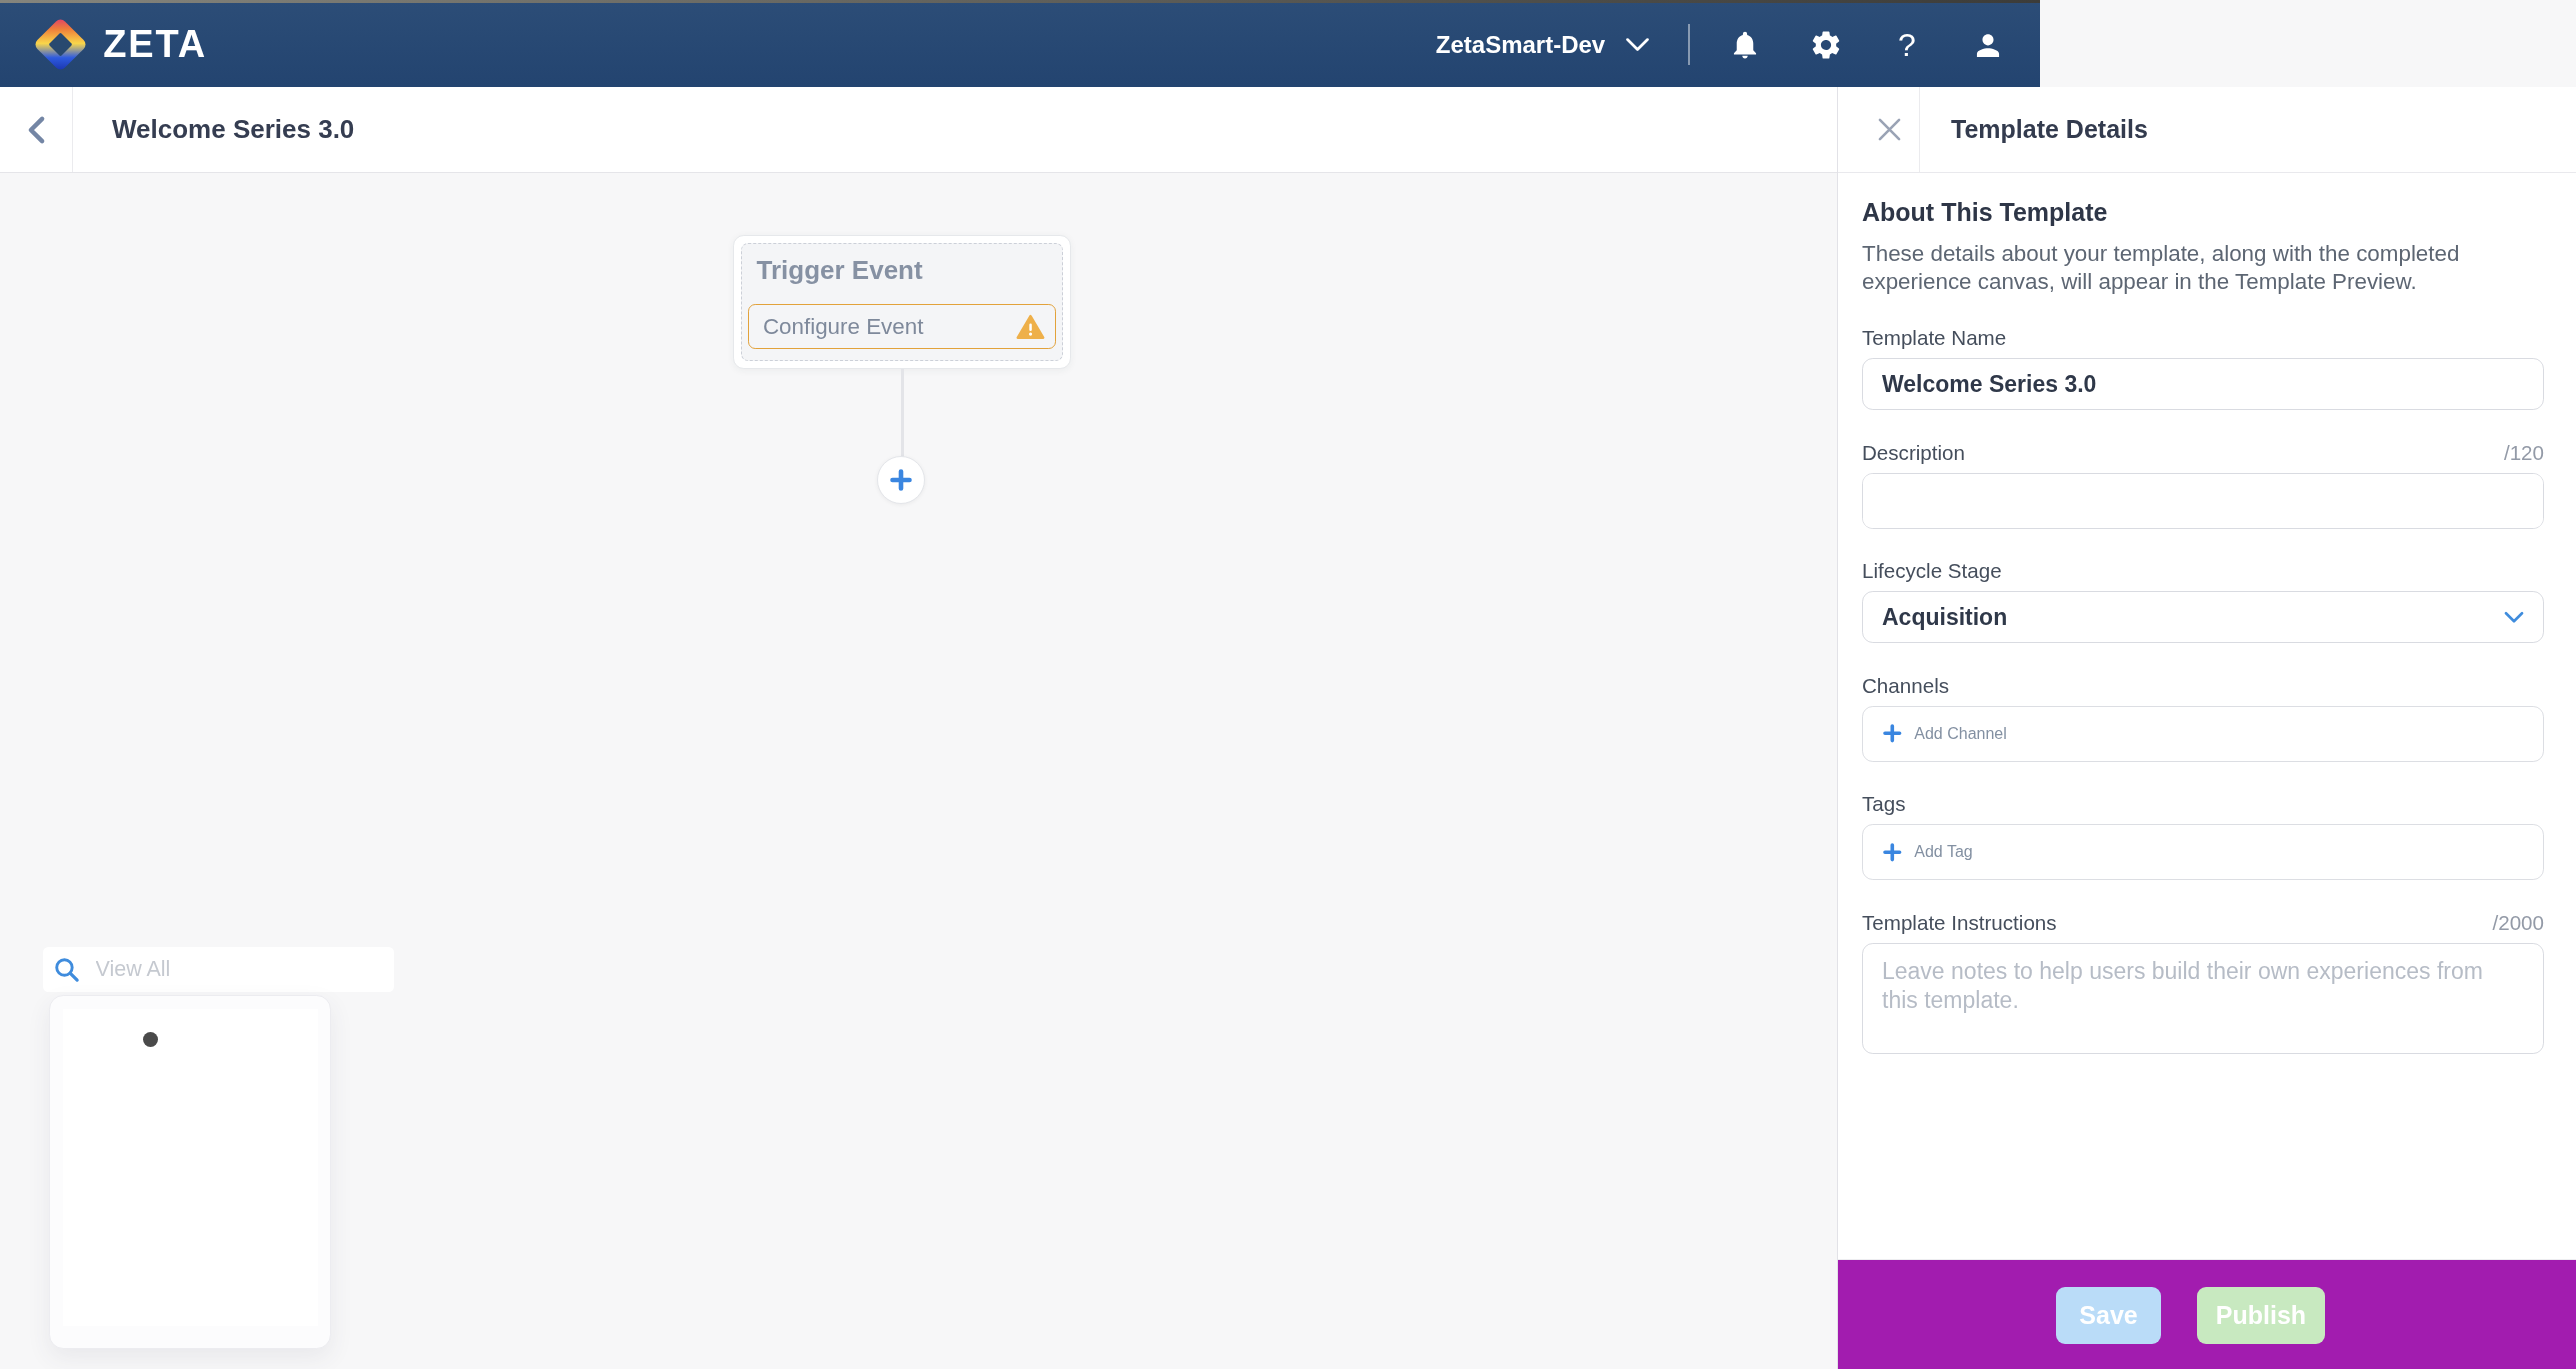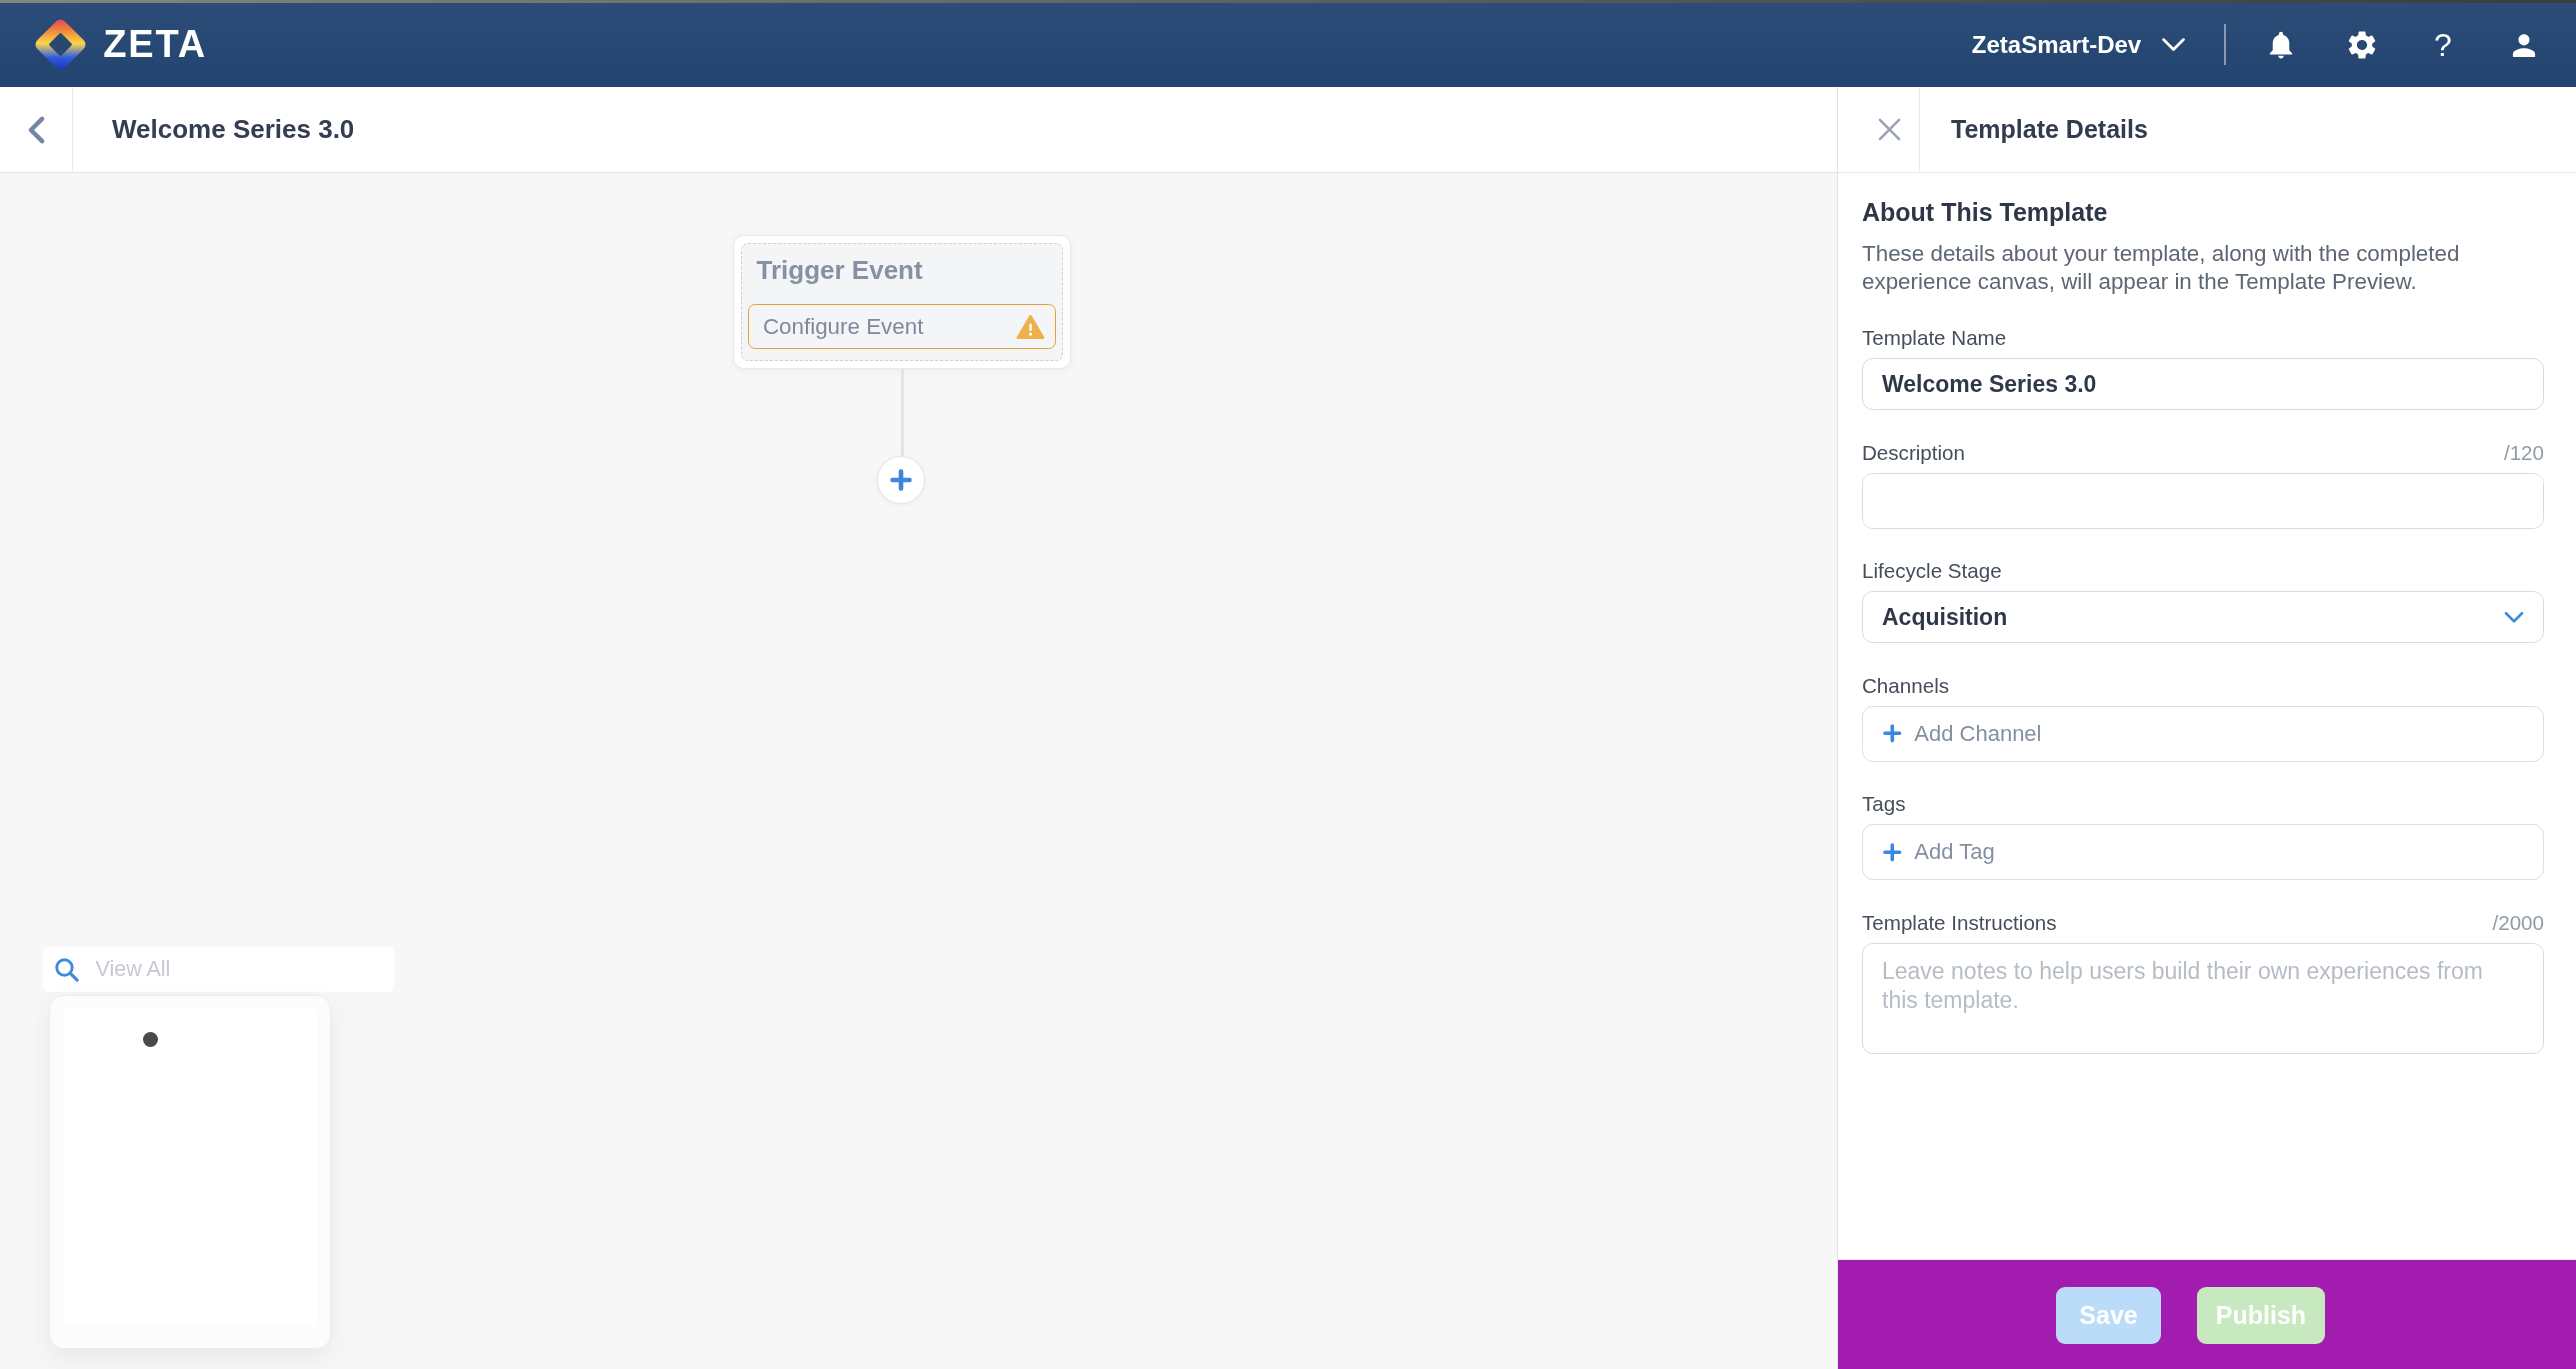--- a/index.html
+++ b/index.html
@@ -1,21 +1,21 @@
 <!DOCTYPE html>
 <html style="font-size:14.3px"><head>
 <meta charset="utf-8">
 <style>
   html,body{margin:0;padding:0;}
   body{font-family:"Liberation Sans","DejaVu Sans",sans-serif;background:#f7f7f8;}
   *{box-sizing:border-box;}
   .app{position:relative;width:2576px;height:1370px;overflow:hidden;background:#f7f7f8;}
 
   
-  .navbar{position:absolute;top:0;left:0;width:2576px;height:87px;
+  .navbar{position:absolute;top:0;left:0;width:2040px;height:87px;
     background:linear-gradient(#2c4d77,#234470);}
   .top-strip{position:absolute;top:0;left:0;width:100%;height:2.7px;
     background:linear-gradient(90deg,#85857d,#3c3c39);}
   .brand{position:absolute;left:32px;top:2.7px;height:84px;display:flex;align-items:center;}
   .logo{width:57px;height:57px;position:relative;display:flex;align-items:center;justify-content:center;}
   .logo-outer{width:39px;height:39px;transform:rotate(45deg);border-radius:6.3px;position:relative;
     background:linear-gradient(135deg,#e0376f 0%,#ef7e3a 22%,#f9d64a 48%,#2e5be0 74%,#1830a8 100%);}
   .logo-outer::after{content:"";position:absolute;inset:10.8px;background:#28496f;border-radius:1.8px;}
   .brand-text{margin-left:14.3px;color:#fff;font-size:38px;font-weight:700;letter-spacing:1.8px;}
   .nav-right{position:absolute;right:35px;top:2.7px;height:84px;display:flex;align-items:center;}
@@ -75,21 +75,21 @@
     font-family:"Liberation Sans","DejaVu Sans",sans-serif;}
   .textarea::placeholder{color:#b6bcc6;}
   .desc-area{height:56px;}
   .instr-area{height:111px;}
   .select-box{margin-top:8px;height:52px;border:0.9px solid #d9dbe1;border-radius:10.8px;display:flex;align-items:center;
     justify-content:space-between;padding:0 19px;cursor:pointer;background:#fff;}
   .select-value{font-size:23px;font-weight:600;color:#2f3849;}
   .add-box{margin-top:8px;height:56px;border:0.9px solid #dcdee3;border-radius:10.8px;display:flex;align-items:center;
     gap:11.7px;padding:0 19px;background:#fff;}
   .add-inline{display:flex;align-items:center;gap:11.7px;background:none;border:none;padding:0;cursor:pointer;}
-  .add-label{font-size:22px;color:#8390a2;font-weight:500;}
+  .add-label{font-size:16px;color:#8390a2;font-weight:500;}
   .panel-footer{position:absolute;bottom:0;left:0;width:100%;height:111px;border-top:0.9px solid #ededf0;
     display:flex;align-items:center;background:#a21caf;}
   .save-btn{margin-left:218px;width:105px;height:57px;background:#badcf8;color:#fff;font-size:25px;font-weight:600;
     border:none;border-radius:9px;font-family:inherit;}
   .publish-btn{margin-left:36px;width:128px;height:57px;background:#c8e9c0;color:#fff;font-size:25px;font-weight:600;
     border:none;border-radius:9px;font-family:inherit;}
 </style>
 </head>
 <body>
 

